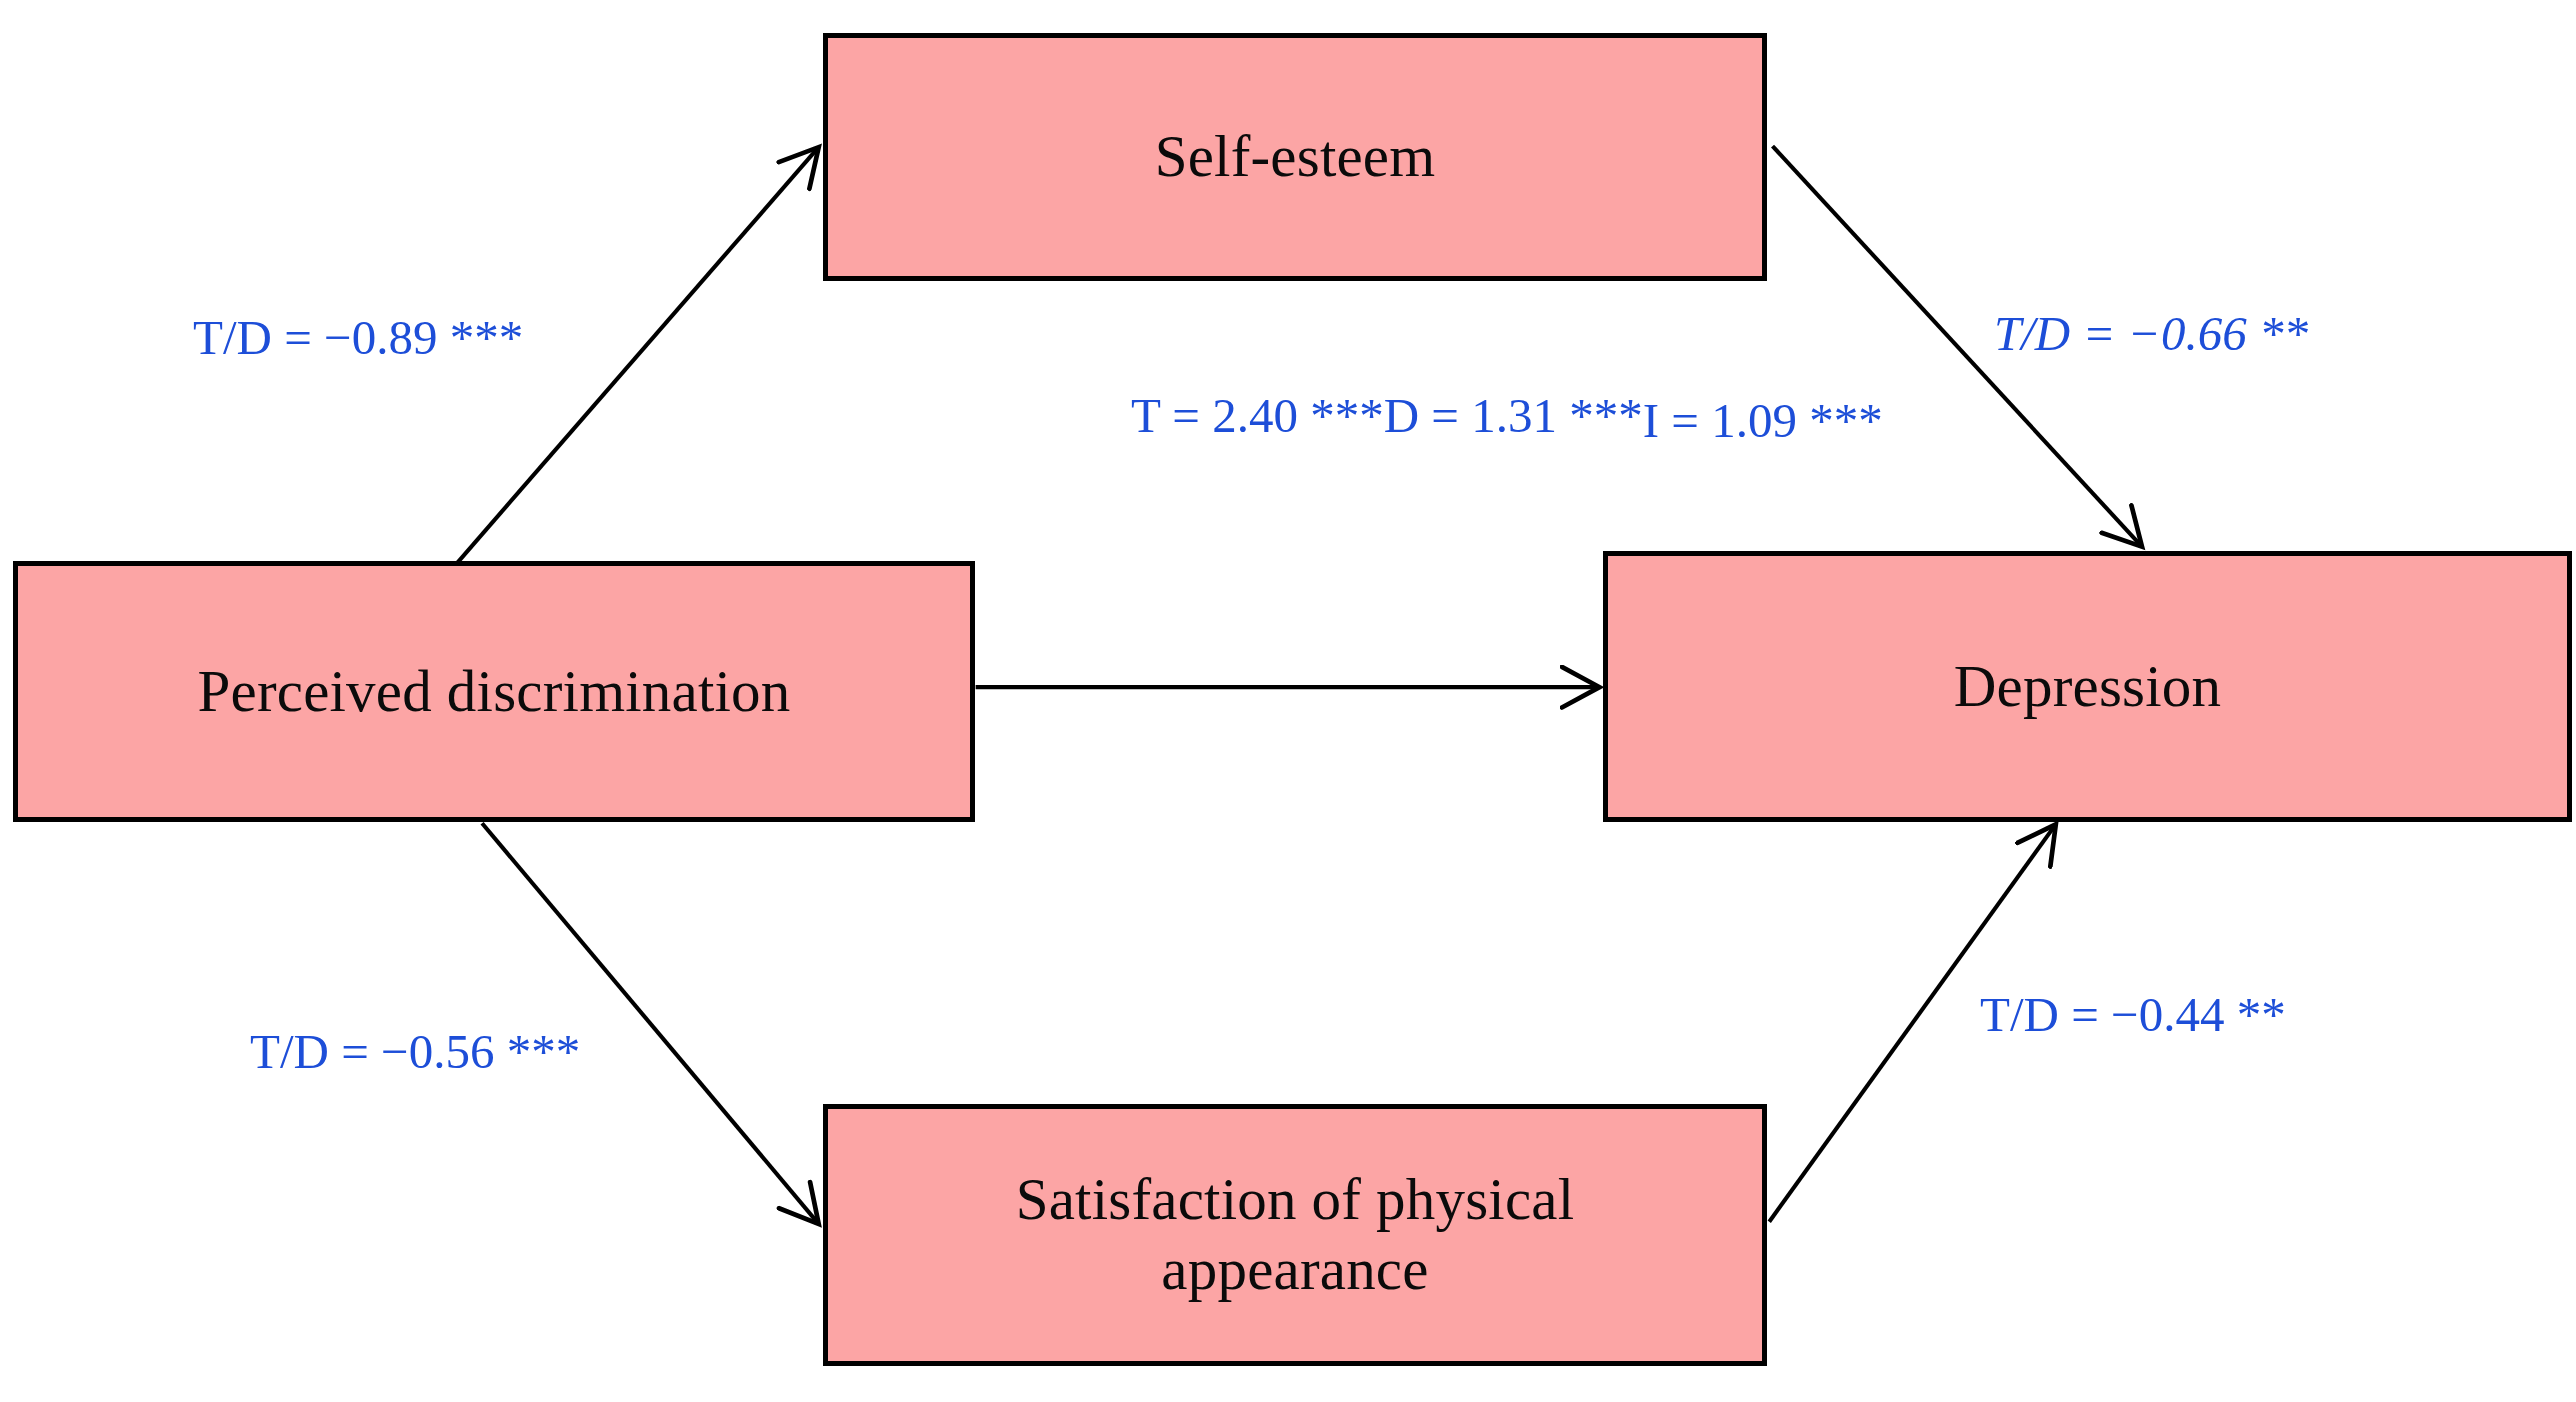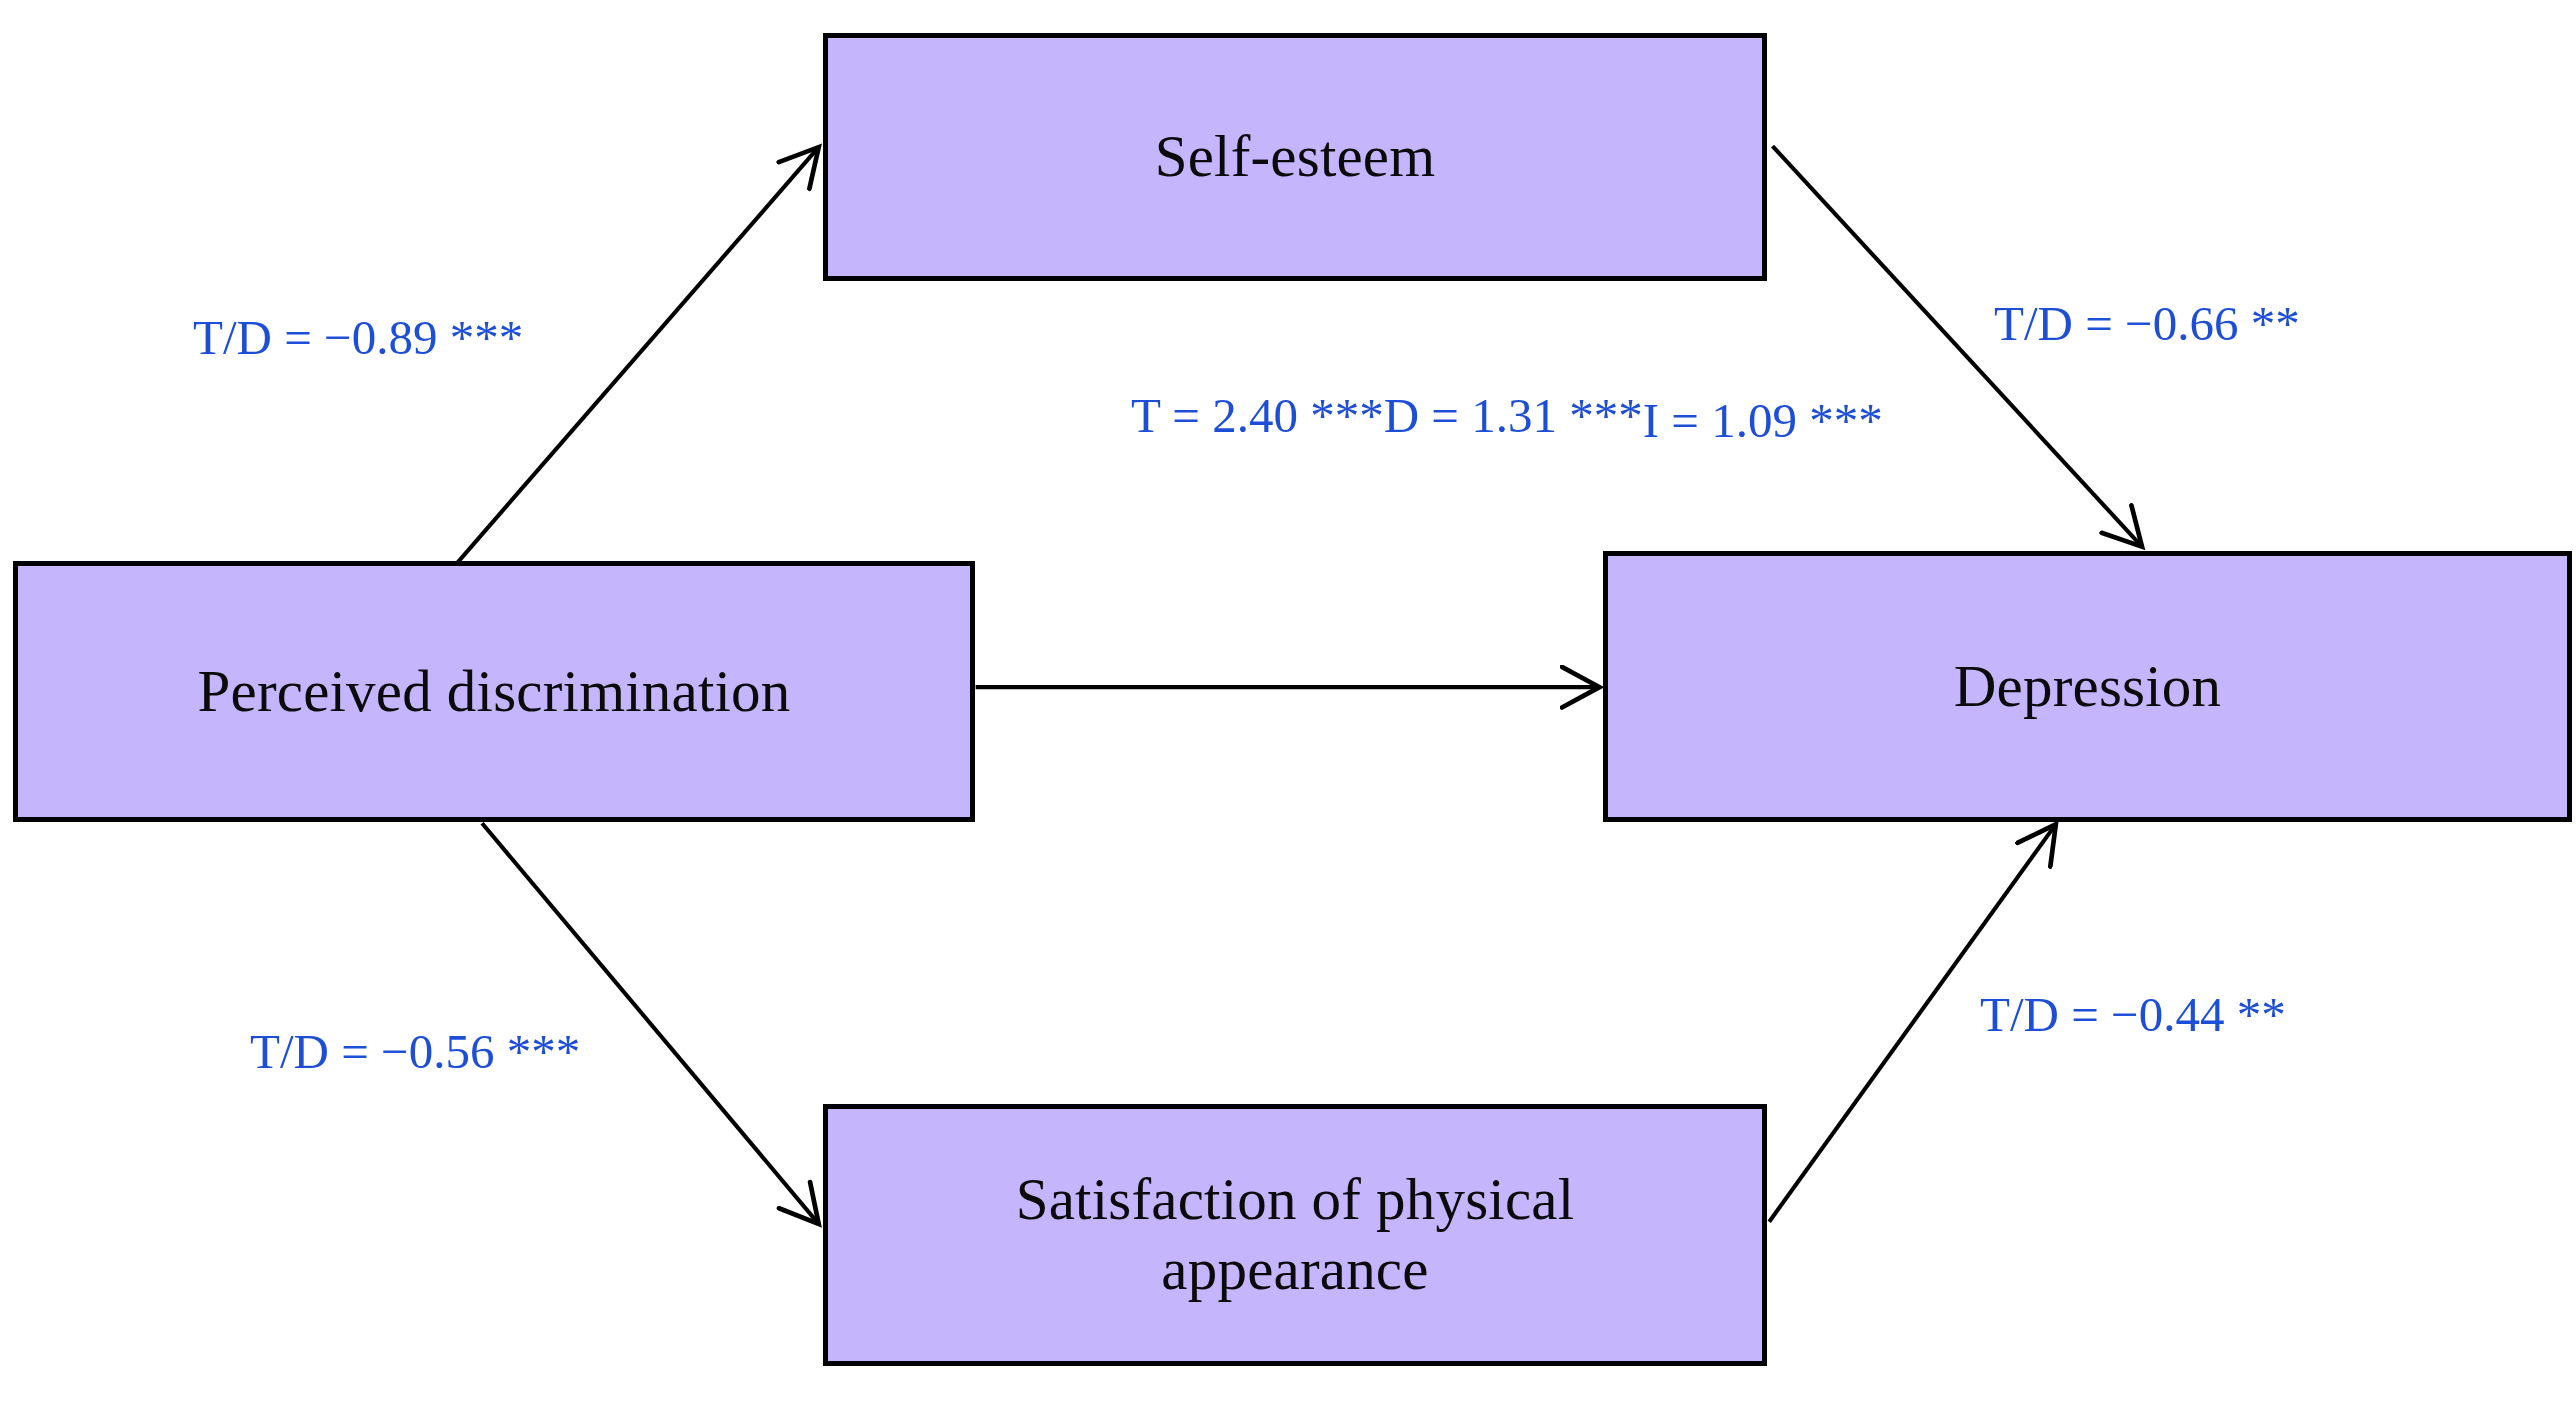--- a/index.html
+++ b/index.html
@@ -22,21 +22,21 @@
     position: absolute;
     left: 0;
     top: 0;
     width: 2576px;
     height: 1403px;
   }
   .node-box {
     position: absolute;
     box-sizing: border-box;
     border: 5.7px solid #000000;
-    background: #c4b5fd;
+    background: #fca5a5;
     display: flex;
     align-items: center;
     justify-content: center;
     text-align: center;
     z-index: 3;
   }
   .node-label {
     font-family: "Liberation Serif", "DejaVu Serif", serif;
     font-size: 59px;
     line-height: 1.18;
@@ -67,21 +67,21 @@
   }
   .center-stack .edge-label:last-child { margin-bottom: 8px; }
 
   
   #box-self-esteem   { left: 823px; top: 33px;   width: 944px; height: 248px; }
   #box-perceived     { left: 13px;   top: 561px;  width: 962px; height: 261px; }
   #box-depression    { left: 1603px; top: 551px;  width: 969px; height: 271px; }
   #box-satisfaction  { left: 823px; top: 1104px; width: 944px; height: 262px; text-align: center; }
 
   #label-pd-se  { left: 193px;  top: 307px;  }
-  #label-se-dep { left: 1994px; top: 293px;  }
+  #label-se-dep { left: 1994px; top: 303px; font-style: italic;  }
   #label-pd-sa  { left: 250px;  top: 1021px; }
   #label-sa-dep { left: 1980px; top: 984px; }
   #center-labels { left: 1131px; top: 385px; width: 344px; }
 </style>
 </head>
 <body>
 
 <div id="diagram-root">
 
   <svg id="diagram-svg" viewBox="0 0 3142 1711">

